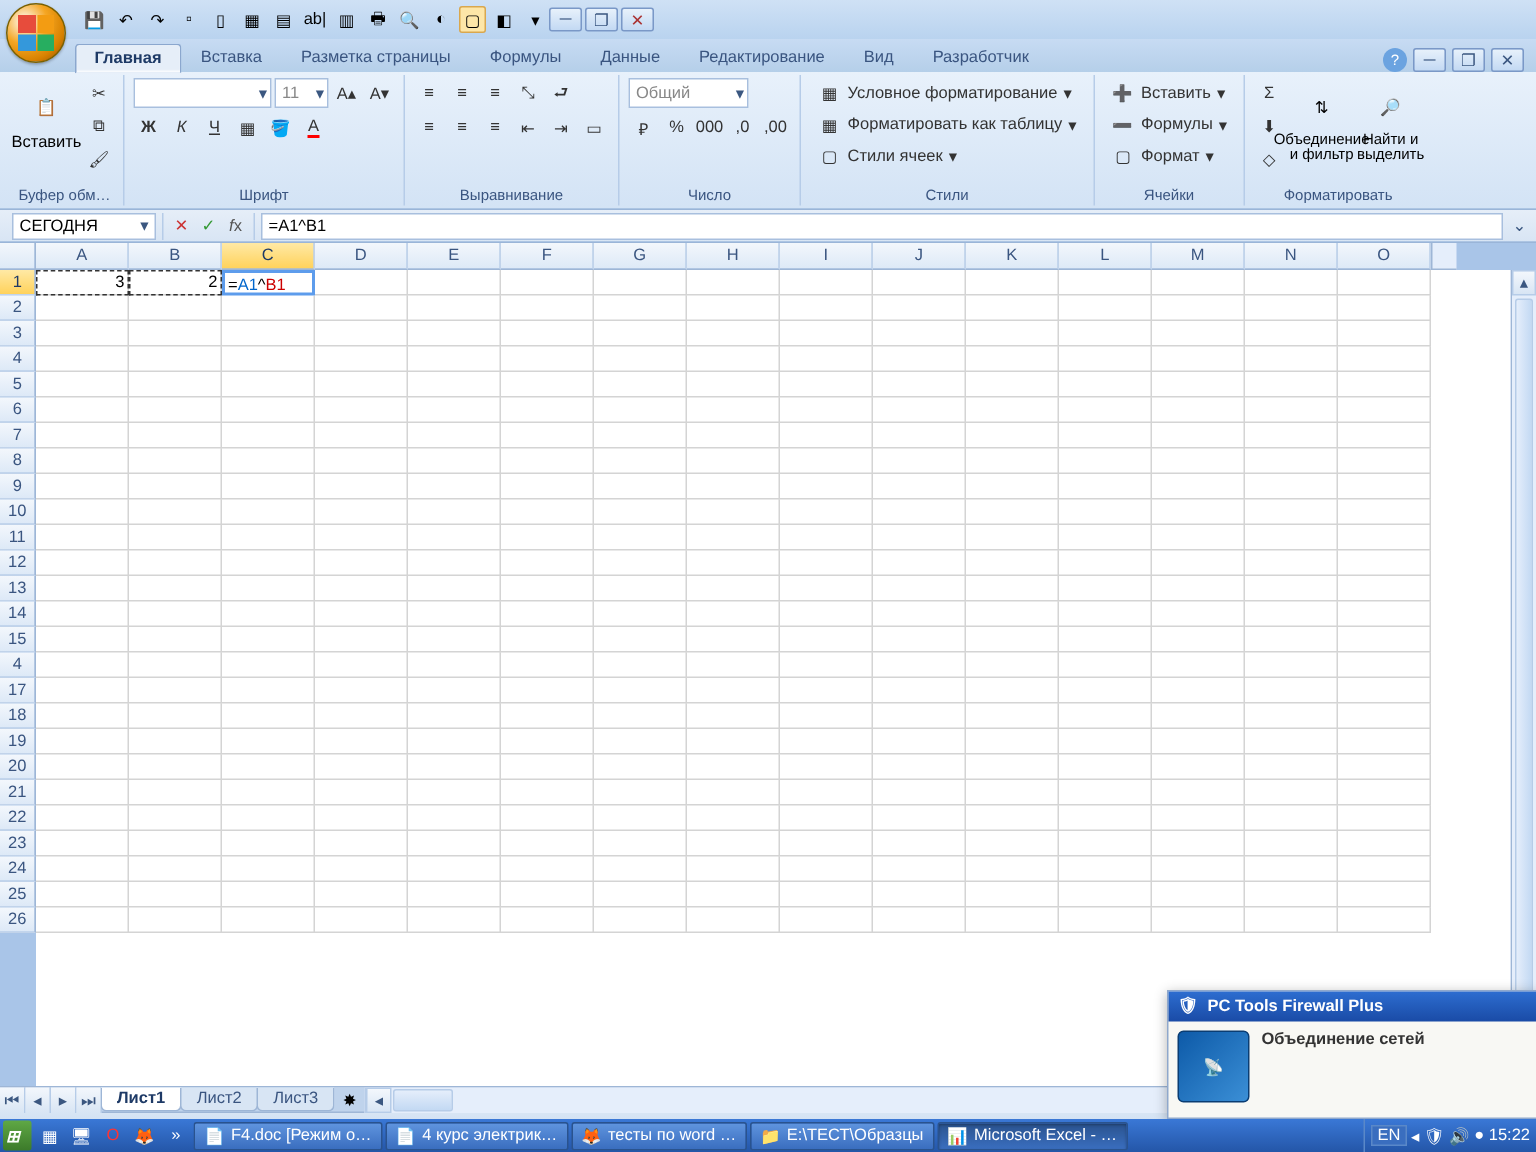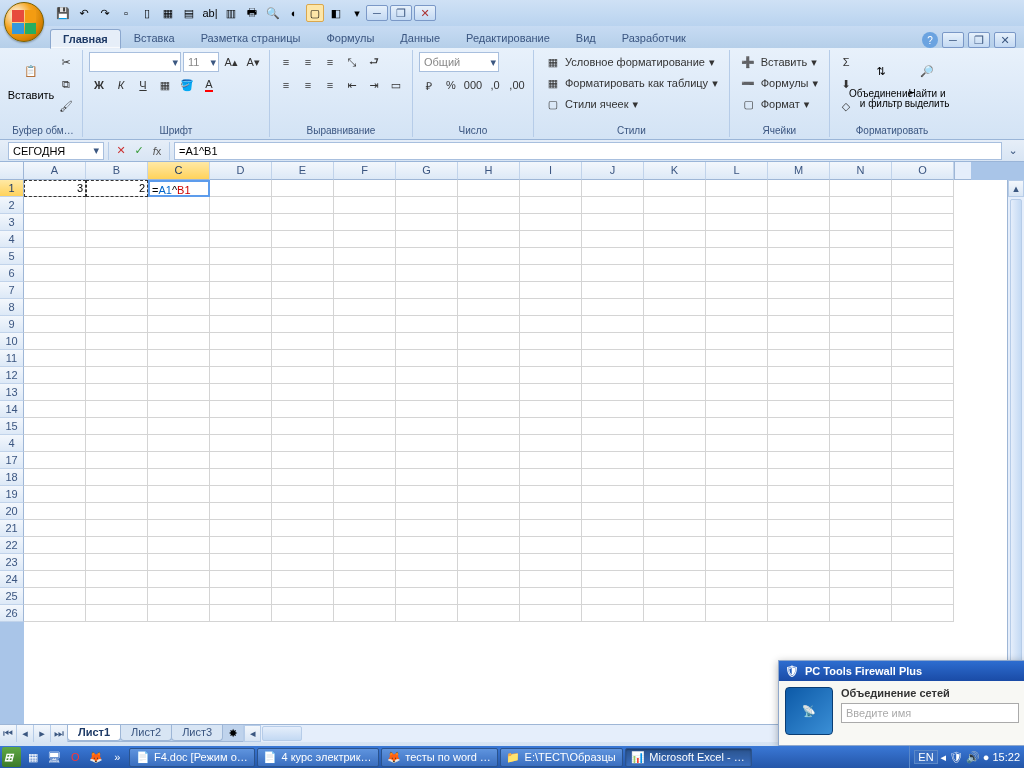--- a/index.html
+++ b/index.html
@@ -76,21 +76,21 @@
 .hscroll-area { flex: 1; display: flex; background: #e5eefb; border-left: 1px solid #b6cce8; }
 .hscroll-thumb { width: 40px; margin: 1px; background: linear-gradient(#e5eefb,#c3d9f3); border: 1px solid #b6cce8; border-radius: 2px; }
 
 .statusbar { height: 20px; background: linear-gradient(#d8e5f4,#c3d9f3); display: flex; align-items: center; padding: 0 8px; color: #3a5580; gap: 12px; }
 
 
 .fwpopup { position: absolute; right: -2px; bottom: 22px; width: 248px; height: 86px; background: #f8f8f4; border: 1px solid #8fa8cc; box-shadow: 0 2px 8px rgba(0,0,0,.3); }
 .fw-title { height: 20px; background: linear-gradient(#2d6dd0,#1a4ba6); color: #fff; font-weight: bold; padding: 0 6px; line-height: 20px; display: flex; gap: 6px; align-items: center; }
 .fw-body { display: flex; gap: 8px; padding: 6px; }
 .fw-icon { width: 48px; height: 48px; background: linear-gradient(135deg,#0d5aa8,#3b8fd6); border: 1px solid #0a3d73; border-radius: 4px; display: flex; align-items: center; justify-content: center; color: #fff; }
-.fw-body-right { flex: 1; display: flex; flex-direction: column; gap: 4px; }
+.fw-body-right { flex: 1; display: flex; flex-direction: row; gap: 4px; }
 .fw-msg { font-weight: bold; color: #333; }
 .fw-input { height: 20px; border: 1px solid #aaa; background: #fff; padding: 0 4px; color: #aaa; line-height: 18px; }
 
 
 .taskbar { position: absolute; bottom: 0; left: 0; right: 0; height: 22px; background: linear-gradient(#3a78d6,#2456a8); display: flex; align-items: center; padding: 0 0 0 2px; color: #fff; gap: 2px; }
 .start-btn { height: 20px; padding: 0 8px 0 2px; background: linear-gradient(#5fa845,#3c7a2a); border-radius: 2px; display: flex; align-items: center; gap: 4px; cursor: pointer; font-weight: bold; font-style: italic; }
 .tql { display: flex; gap: 1px; }
 .ql-btn { width: 20px; height: 20px; display: flex; align-items: center; justify-content: center; cursor: pointer; }
 .taskbtn { height: 19px; background: linear-gradient(#5f94de,#3a6ebf); border: 1px solid #2a538e; border-radius: 2px; display: flex; align-items: center; gap: 4px; padding: 0 6px; cursor: pointer; overflow: hidden; white-space: nowrap; max-width: 140px; }
 .taskbtn.active { background: linear-gradient(#2a538e,#3a6ebf); box-shadow: inset 0 1px 2px rgba(0,0,0,.3); }
@@ -846,21 +846,20 @@
 
 <div class="fwpopup">
   <div class="fw-title">
     <span>🛡</span>
     <span>PC Tools Firewall Plus</span>
   </div>
   <div class="fw-body">
     <div class="fw-icon">📡</div>
     <div class="fw-body-right">
       <div class="fw-msg">Объединение сетей</div>
-      <div class="fw-input">Введите имя</div>
     </div>
   </div>
 </div>
 
 <div class="taskbar">
   <div class="start-btn">
       <span>⊞</span>
     </div>
   <div class="tql">
     <div class="ql-btn">▦</div>

